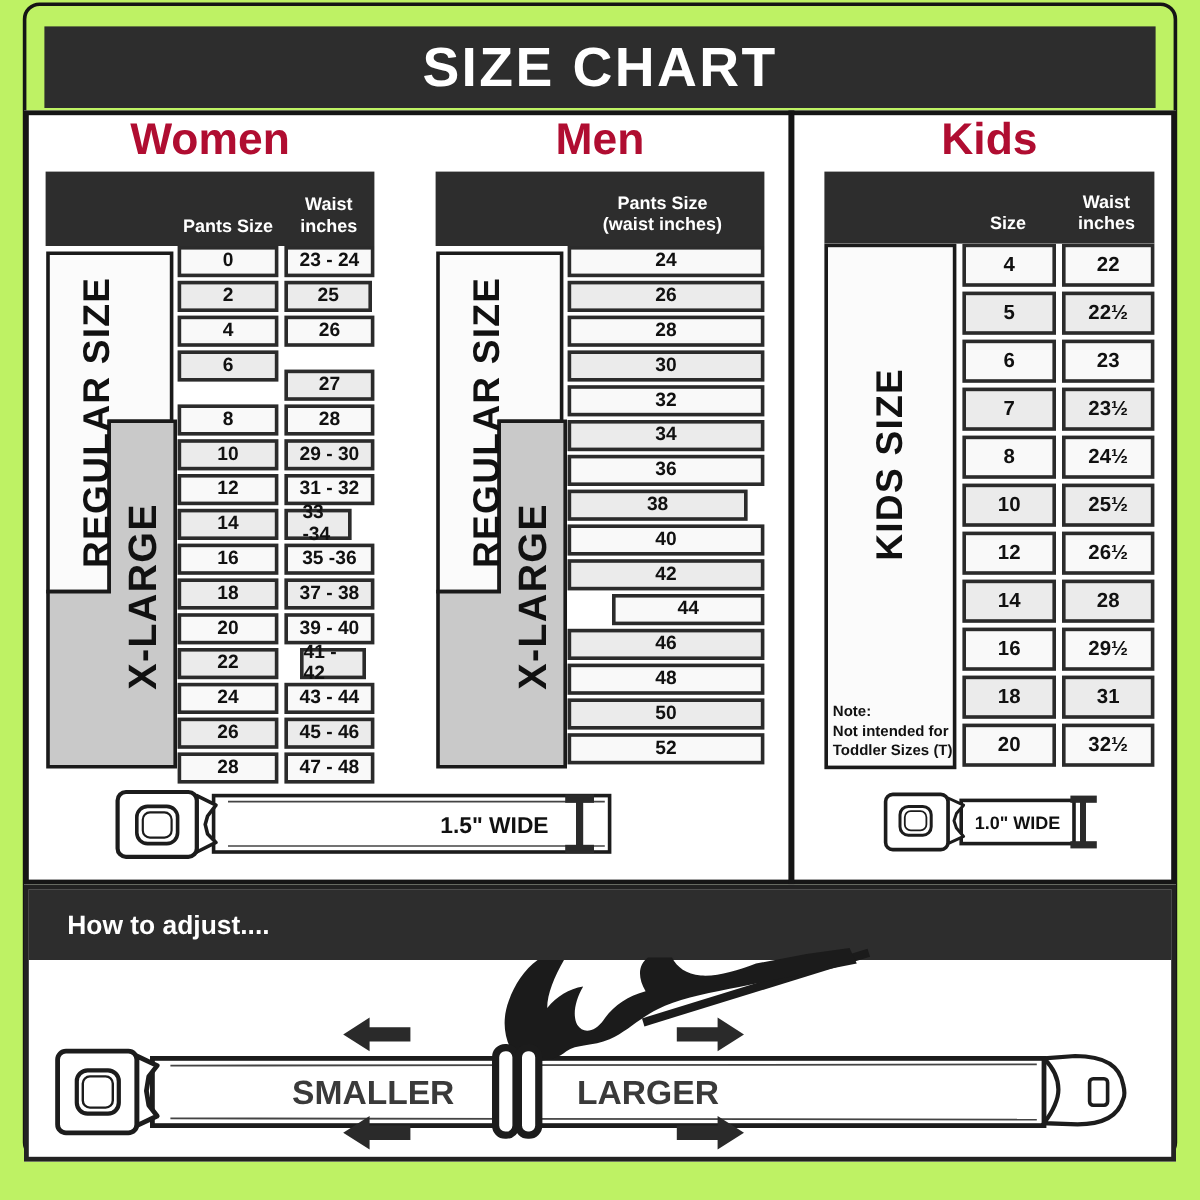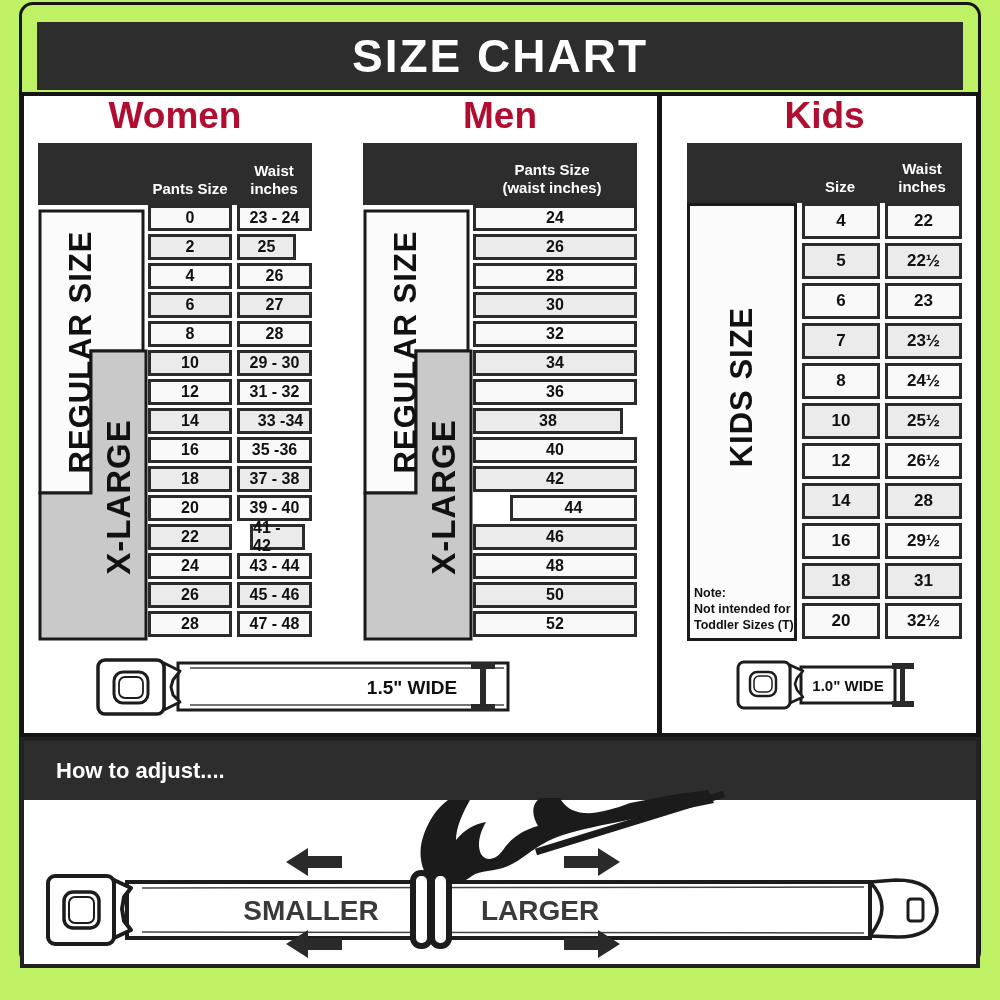--- a/index.html
+++ b/index.html
@@ -74,45 +74,45 @@
     <text class="vlabel xl" transform="translate(83 292) rotate(-90)">X-LARGE</text>
   </svg>
 
   <div class="abs rows w-rows" style="left:148px;top:205px;width:164px;">
     <div class="trow">
         <div class="cell" style="width:84px;">0</div>
         <div class="cell" style="width:75px;">23 - 24</div>
       </div>
     <div class="trow">
         <div class="cell" style="width:84px;">2</div>
-        <div class="cell" style="width:59px;">25</div>
+        <div class="cell" style="width:73px;">25</div>
       </div>
     <div class="trow">
         <div class="cell" style="width:84px;">4</div>
         <div class="cell" style="width:75px;">26</div>
       </div>
     <div class="trow">
         <div class="cell" style="width:84px;">6</div>
-        <div class="cell" style="width:75px;">27</div>
+        <div class="cell" style="width:75px;margin-top:16px;">27</div>
       </div>
     <div class="trow">
         <div class="cell" style="width:84px;">8</div>
         <div class="cell" style="width:75px;">28</div>
       </div>
     <div class="trow">
         <div class="cell" style="width:84px;">10</div>
         <div class="cell" style="width:75px;">29 - 30</div>
       </div>
     <div class="trow">
         <div class="cell" style="width:84px;">12</div>
         <div class="cell" style="width:75px;">31 - 32</div>
       </div>
     <div class="trow">
         <div class="cell" style="width:84px;">14</div>
-        <div class="cell" style="width:75px;padding-left:12px;">33 -34</div>
+        <div class="cell" style="width:56px;padding-left:12px;">33 -34</div>
       </div>
     <div class="trow">
         <div class="cell" style="width:84px;">16</div>
         <div class="cell" style="width:75px;">35 -36</div>
       </div>
     <div class="trow">
         <div class="cell" style="width:84px;">18</div>
         <div class="cell" style="width:75px;">37 - 38</div>
       </div>
     <div class="trow">

